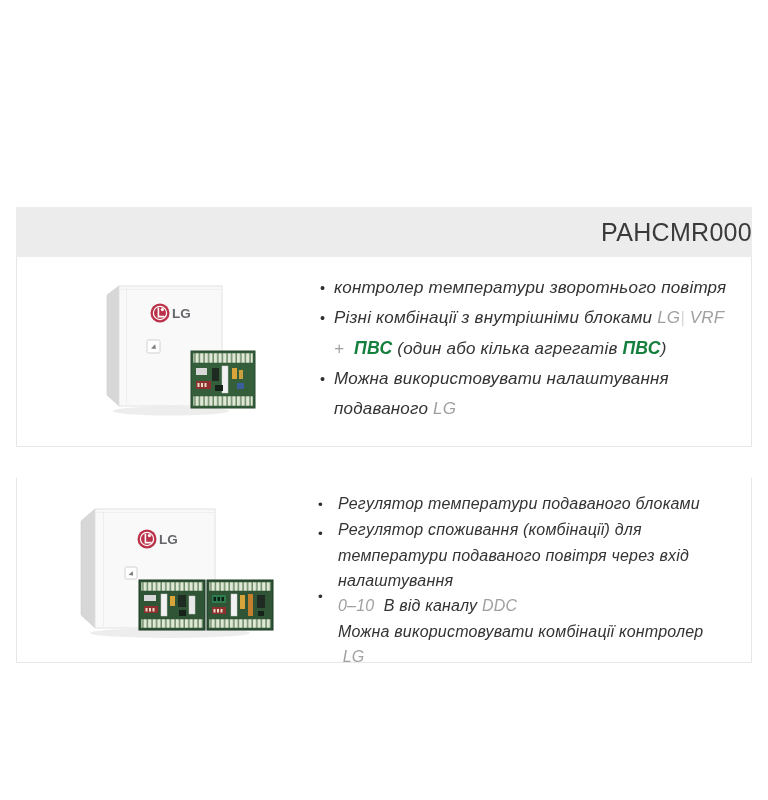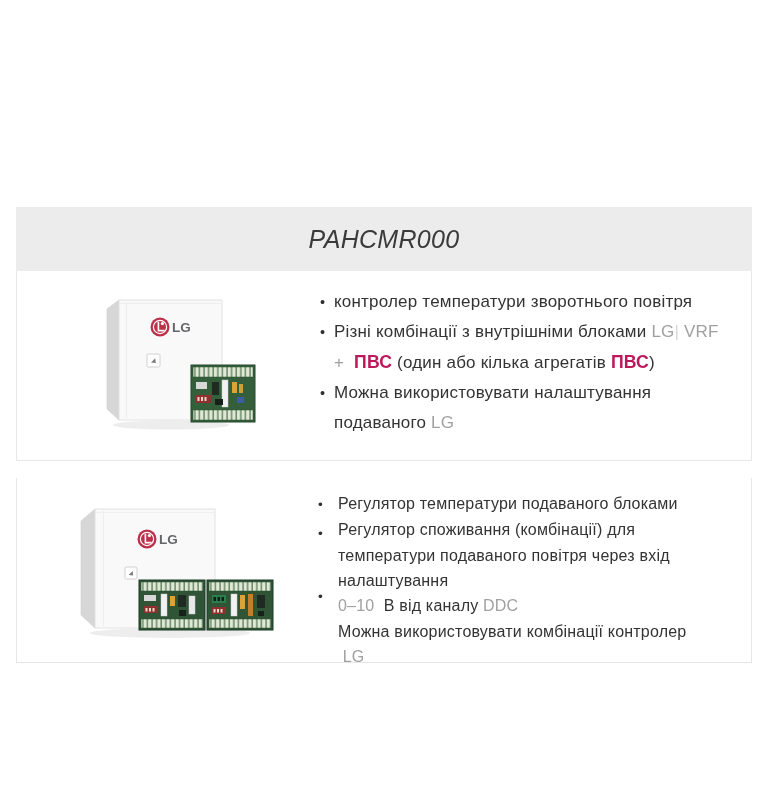--- a/index.html
+++ b/index.html
@@ -4,22 +4,22 @@
 <style>
   html,body { margin:0; padding:0; background:#ffffff; }
   body { width:768px; height:800px; font-family:"Liberation Sans", sans-serif; }
   .page { position:relative; width:768px; height:800px; overflow:hidden; background:#ffffff; }
 
   .card { position:absolute; left:16px; width:736px; }
   .card.card-1 { top:207px; }
   .card.card-2 { top:478px; }
 
   .card-header {
-    height:64px; background:#ececec;
-    display:flex; align-items:center; justify-content:center;font-style:italic;
+    height:50px; background:#ececec;
+    display:flex; align-items:center; justify-content:flex-end;
   }
   .card-title {
     margin:0; font-size:25px; font-weight:400; color:#3a3a3a; letter-spacing:0.3px;
   }
 
   .card-body {
     position:relative; background:#ffffff;
     border:1px solid #e7e7e7; border-top:none;
   }
   .card-1 .card-body { height:189px; }
@@ -34,26 +34,26 @@
   .card-2 .features { left:301px; top:13px; width:434px; font-size:16px; line-height:25px; }
 
   .feature-line { display:flex; align-items:baseline; }
   .bullet {
     flex:0 0 auto; color:#2f2f2f; font-size:0.85em;
   }
   .card-1 .bullet { width:14px; }
   .card-2 .bullet { width:20px; }
   .bullet.raised { position:relative; top:-10px; }
   .bullet.low { position:relative; top:3px; }
-  .line-text { white-space:pre-wrap; letter-spacing:0.2px; }
+  .line-text { white-space:pre-wrap; letter-spacing:0.2px;font-style:italic; }
 
   .seg.dark  { color:#333333; }
   .seg.light { color:#a0a0a0; }
   .seg.faint { color:#d8d8d8; }
-  .seg.bold  { color:#be185d; font-weight:700; font-size:1.04em; }
+  .seg.bold  { color:#15803d; font-weight:700; font-size:1.04em; }
 </style>
 </head>
 <body>
 
 <div class="page">
 
   <section class="card card-1">
     <header class="card-header">
       <h2 class="card-title">PAHCMR000</h2>
     </header>

